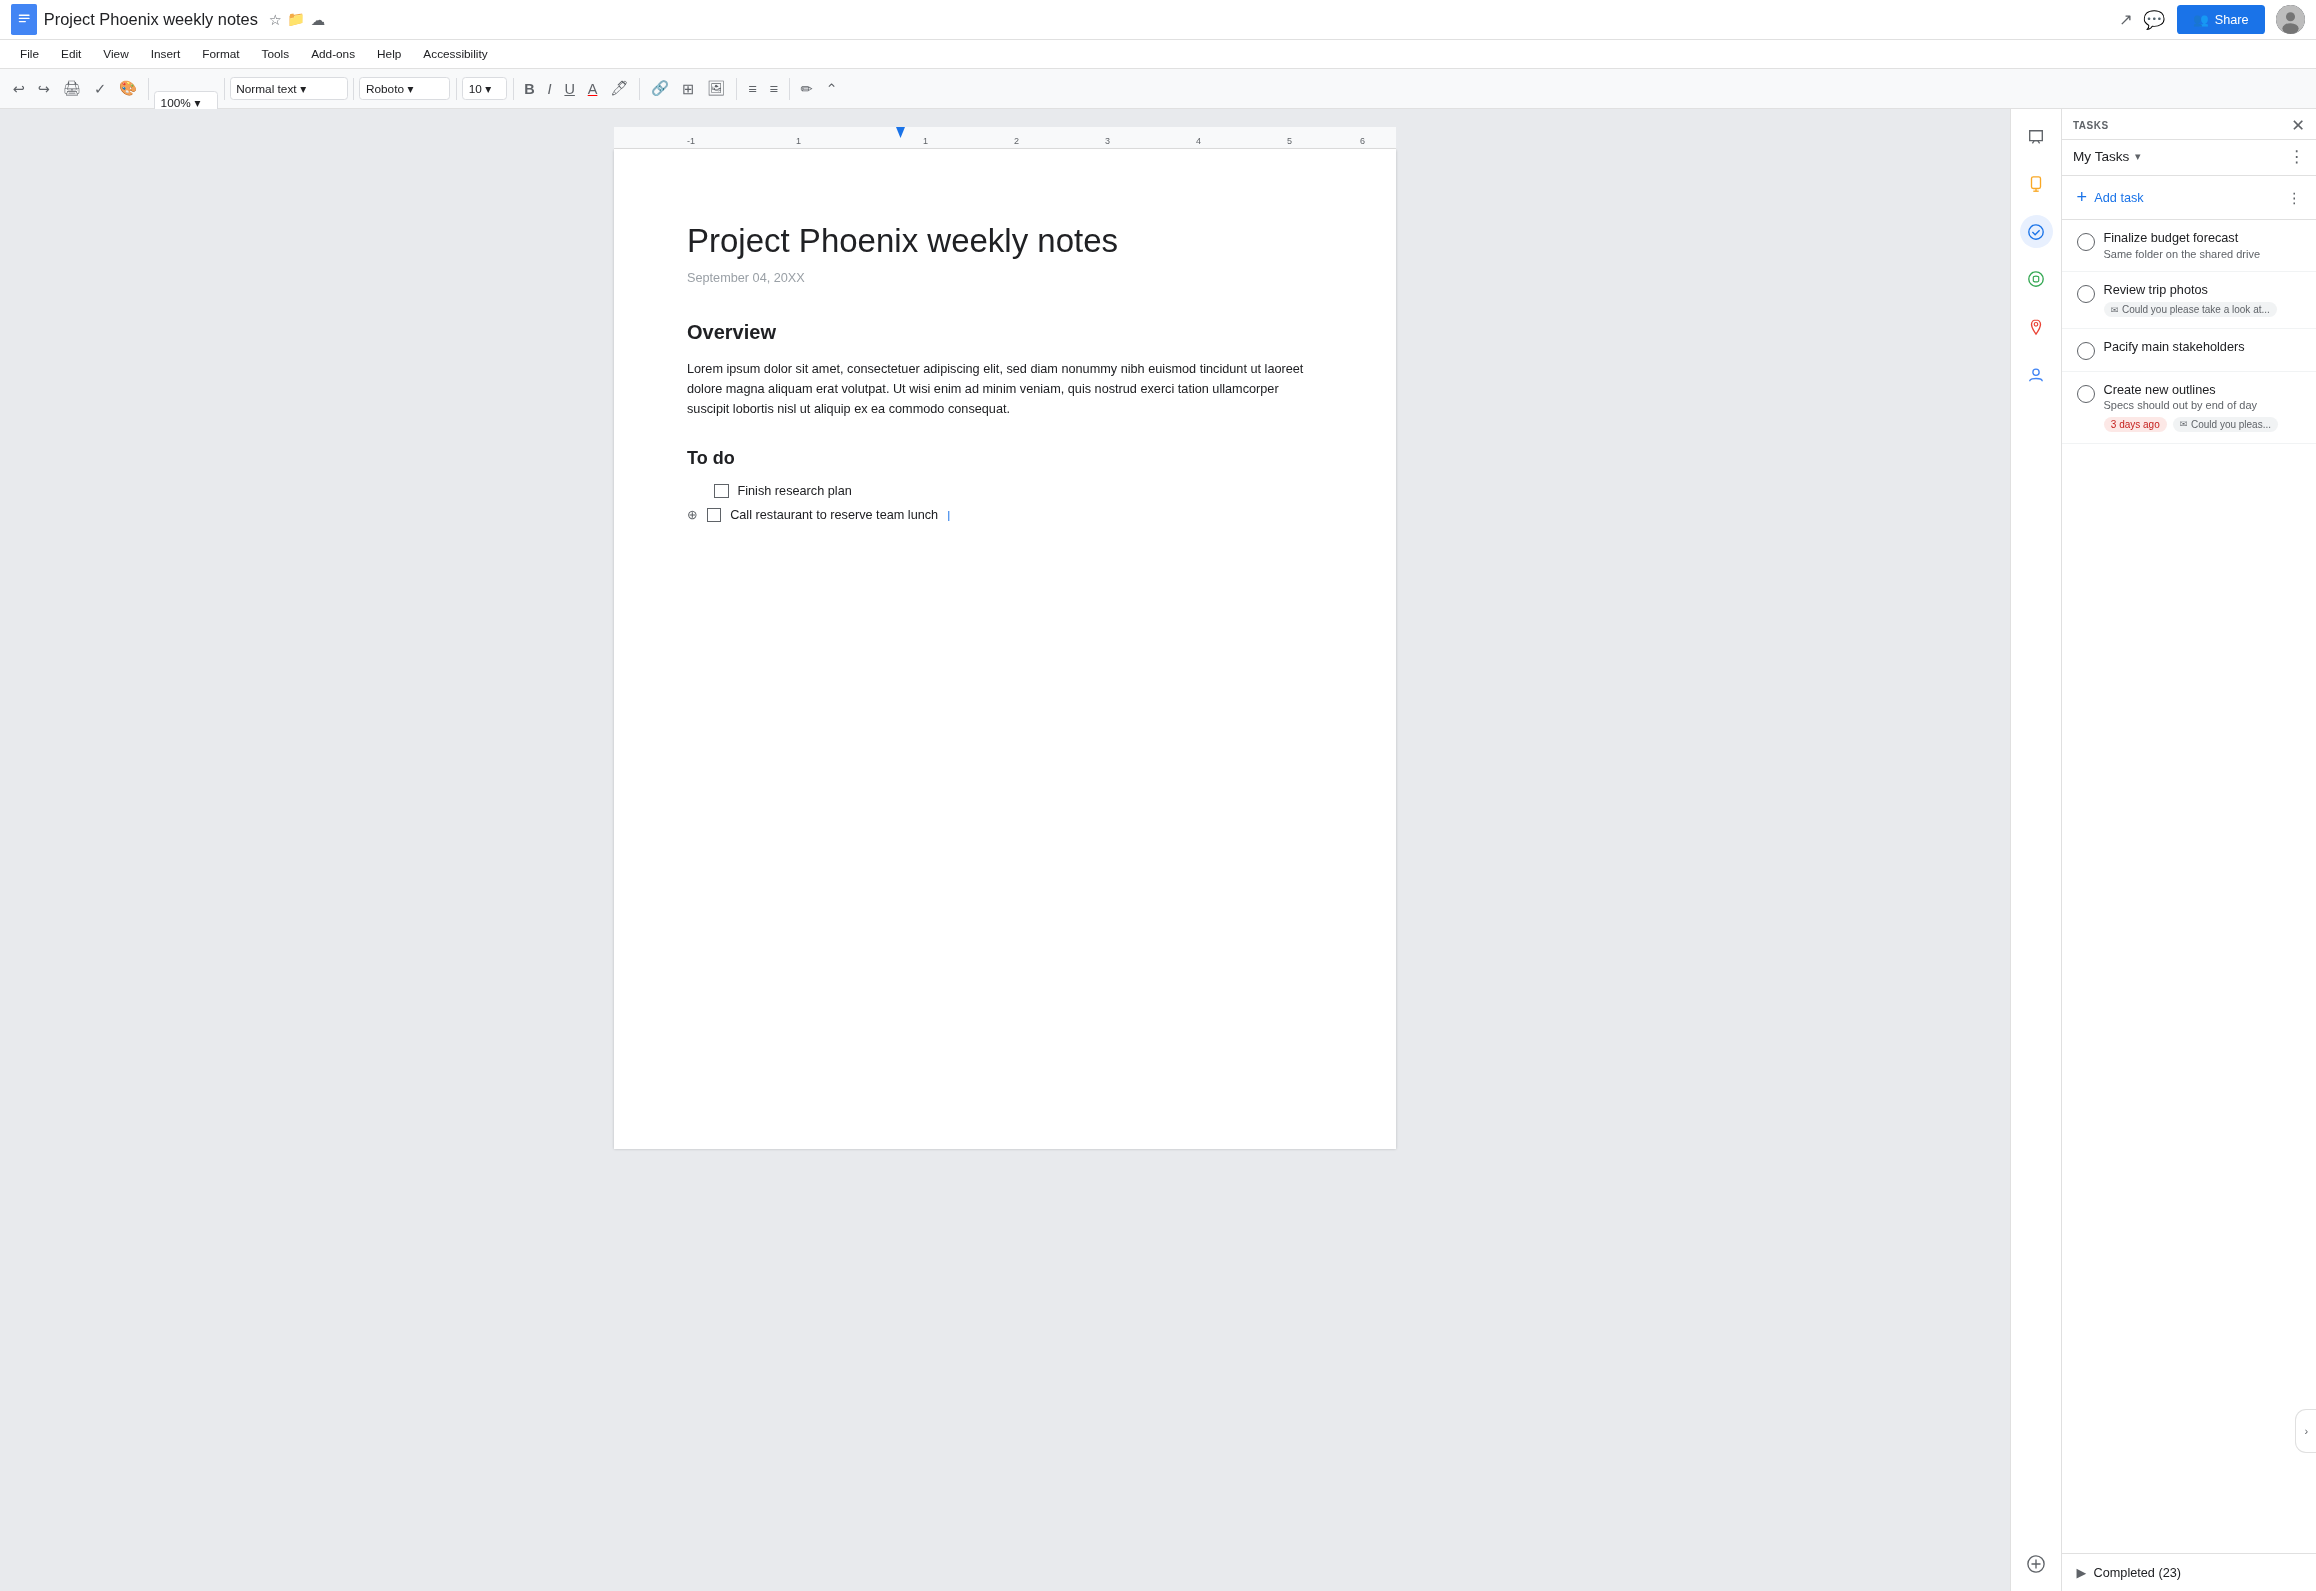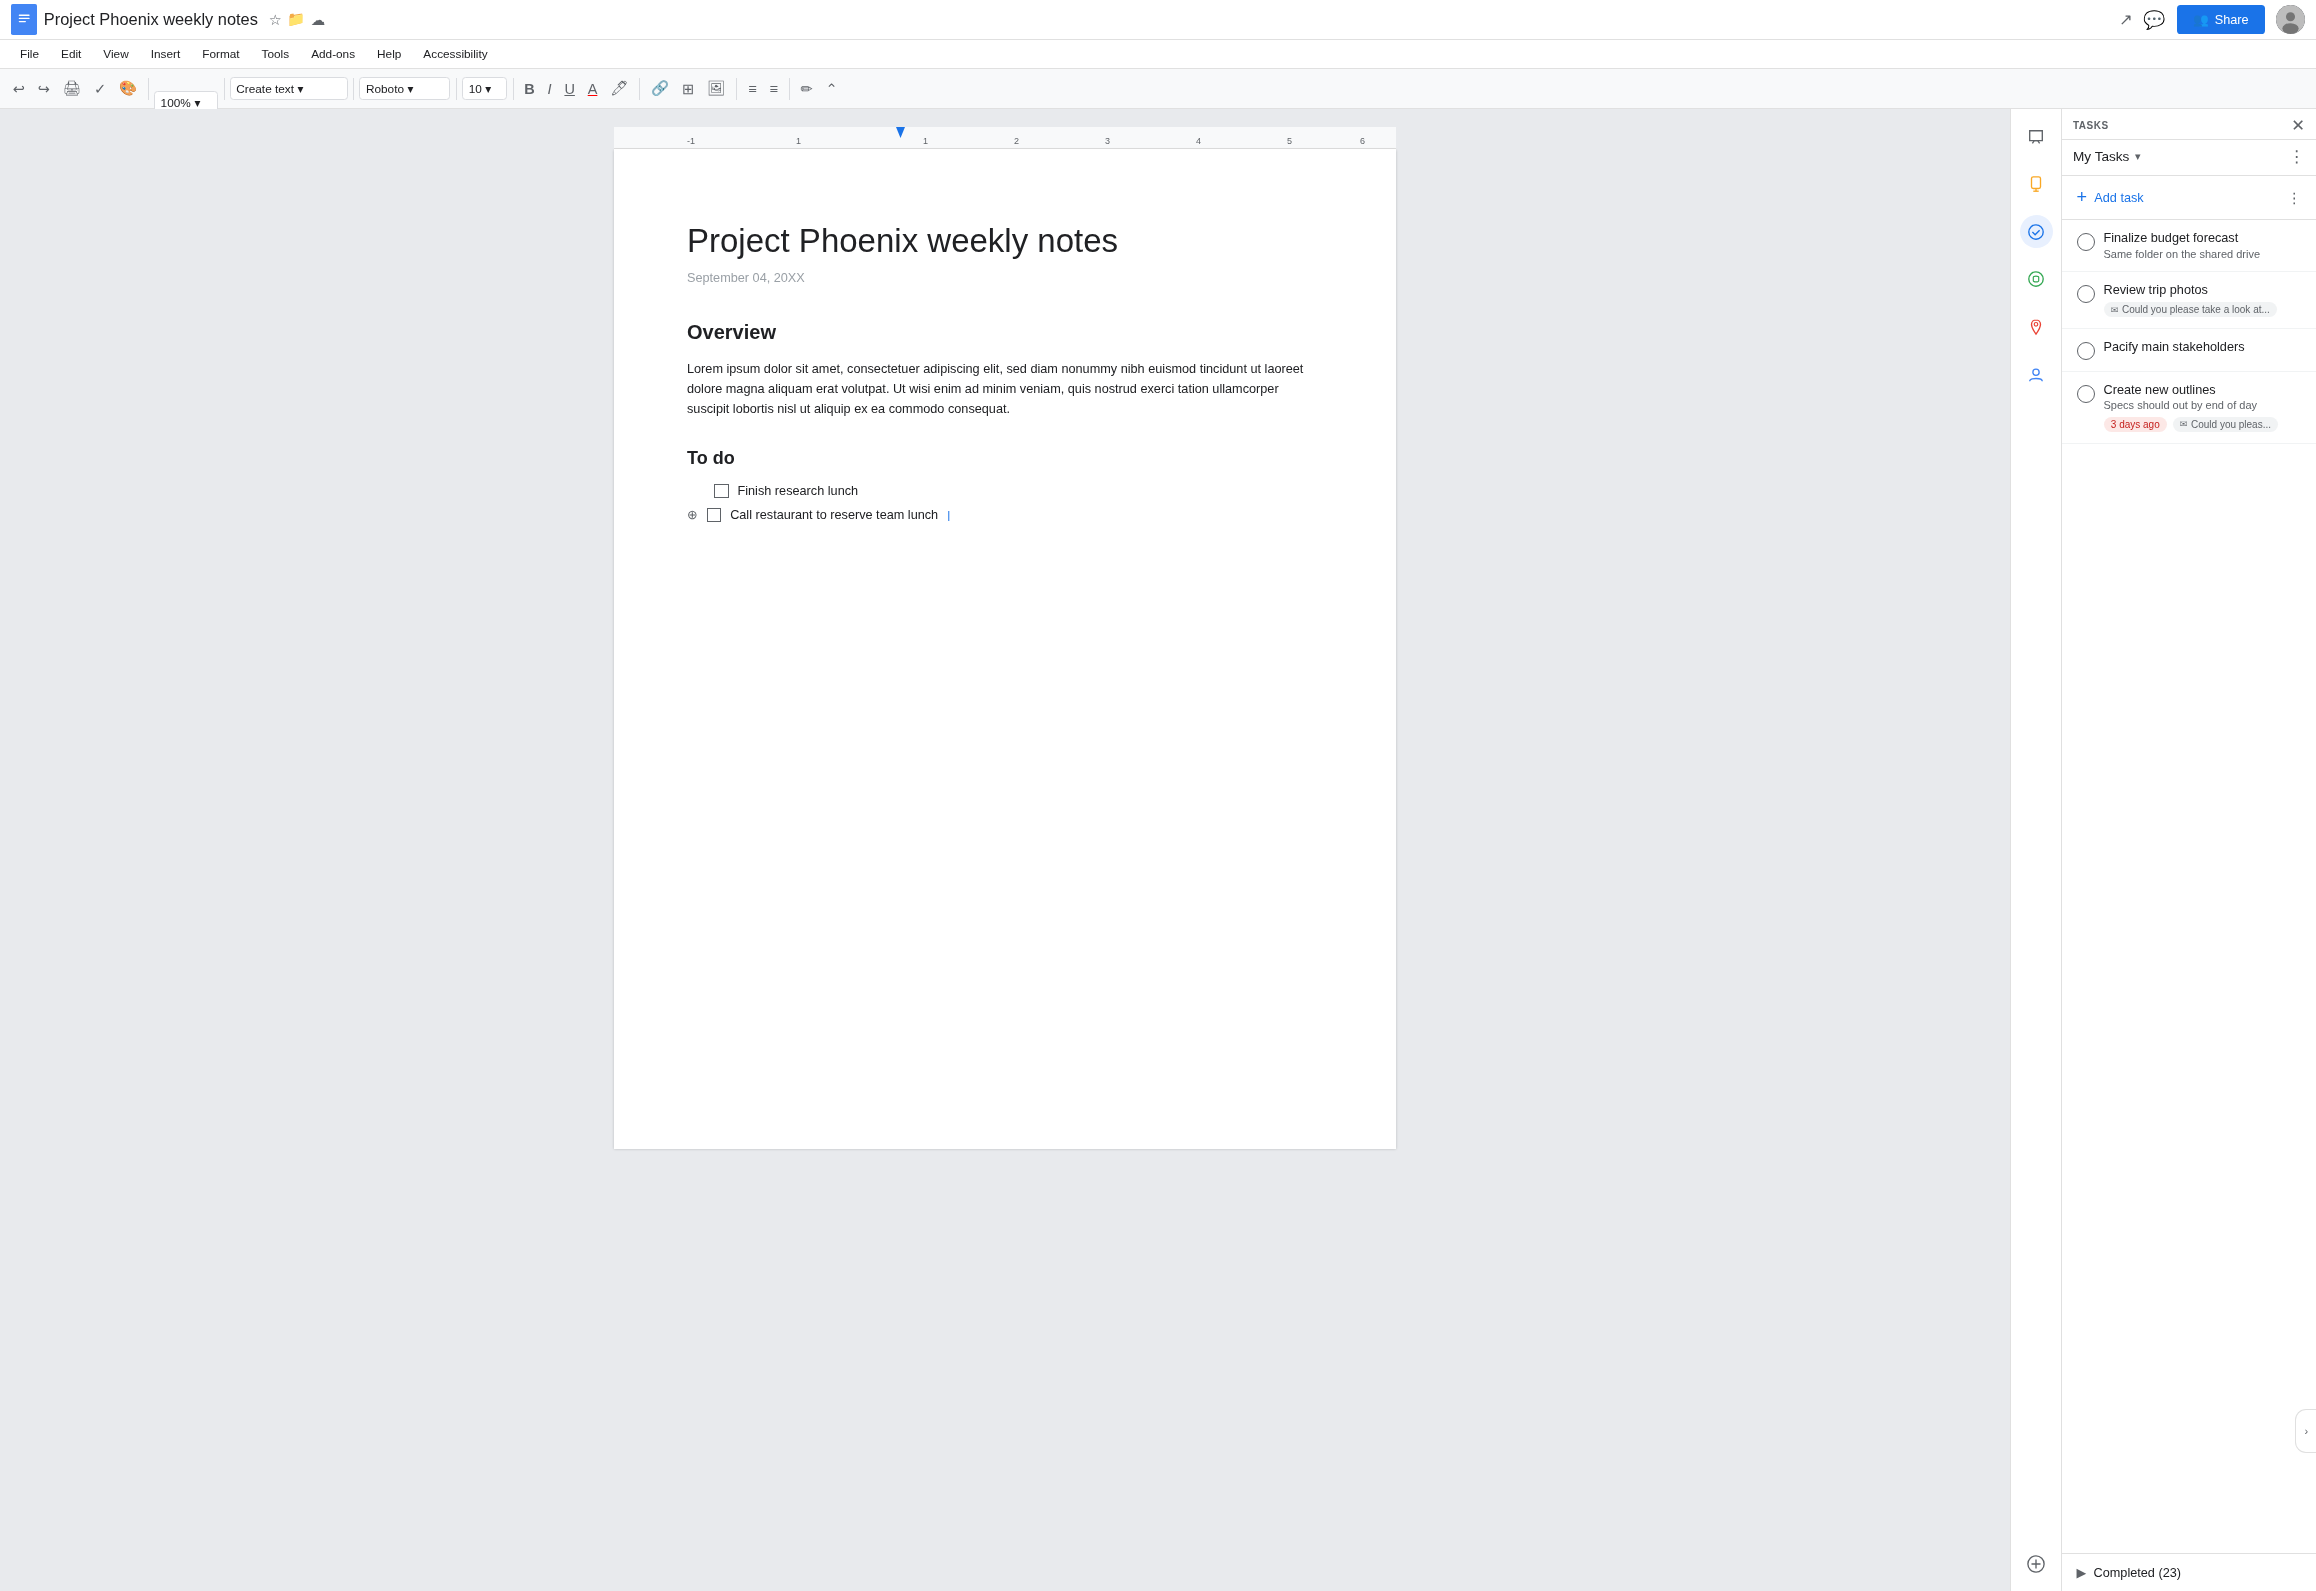--- a/index.html
+++ b/index.html
@@ -137,21 +137,21 @@
   <button class="toolbar-btn">🖨</button>
   <button class="toolbar-btn">✓</button>
   <button class="toolbar-btn">🎨</button>
   <div class="toolbar-sep"></div>
   <div class="toolbar-select zoom-select">
     <span>100%</span>
     <span>▾</span>
   </div>
   <div class="toolbar-sep"></div>
   <div class="toolbar-select style-select">
-    <span>Create text</span>
+    <span>Normal text</span>
     <span>▾</span>
   </div>
   <div class="toolbar-sep"></div>
   <div class="toolbar-select font-select">
     <span>Roboto</span>
     <span>▾</span>
   </div>
   <div class="toolbar-sep"></div>
   <div class="toolbar-select size-select">
     <span>10</span>
@@ -196,21 +196,21 @@
       <p class="page-date">September 04, 20XX</p>
 
       <h2 class="section-heading">Overview</h2>
       <p class="body-text">Lorem ipsum dolor sit amet, consectetuer adipiscing elit, sed diam nonummy nibh euismod tincidunt ut laoreet dolore magna aliquam erat volutpat. Ut wisi enim ad minim veniam, quis nostrud exerci tation ullamcorper suscipit lobortis nisl ut aliquip ex ea commodo consequat.</p>
 
       <h2 class="todo-heading">To do</h2>
 
       <div class="todo-item">
         <span style="width:18px; display:inline-block;"></span>
         <div class="checkbox"></div>
-        <span>Finish research lunch</span>
+        <span>Finish research plan</span>
       </div>
 
       <div class="todo-item">
         <span style="font-size:12.7px; color:#5f6368;">⊕</span>
         <div class="checkbox"></div>
         <span>Call restaurant to reserve team lunch</span>
         <span style="color:#1a73e8; font-size:11.8px;">|</span>
       </div>
     </div>
   </div>

